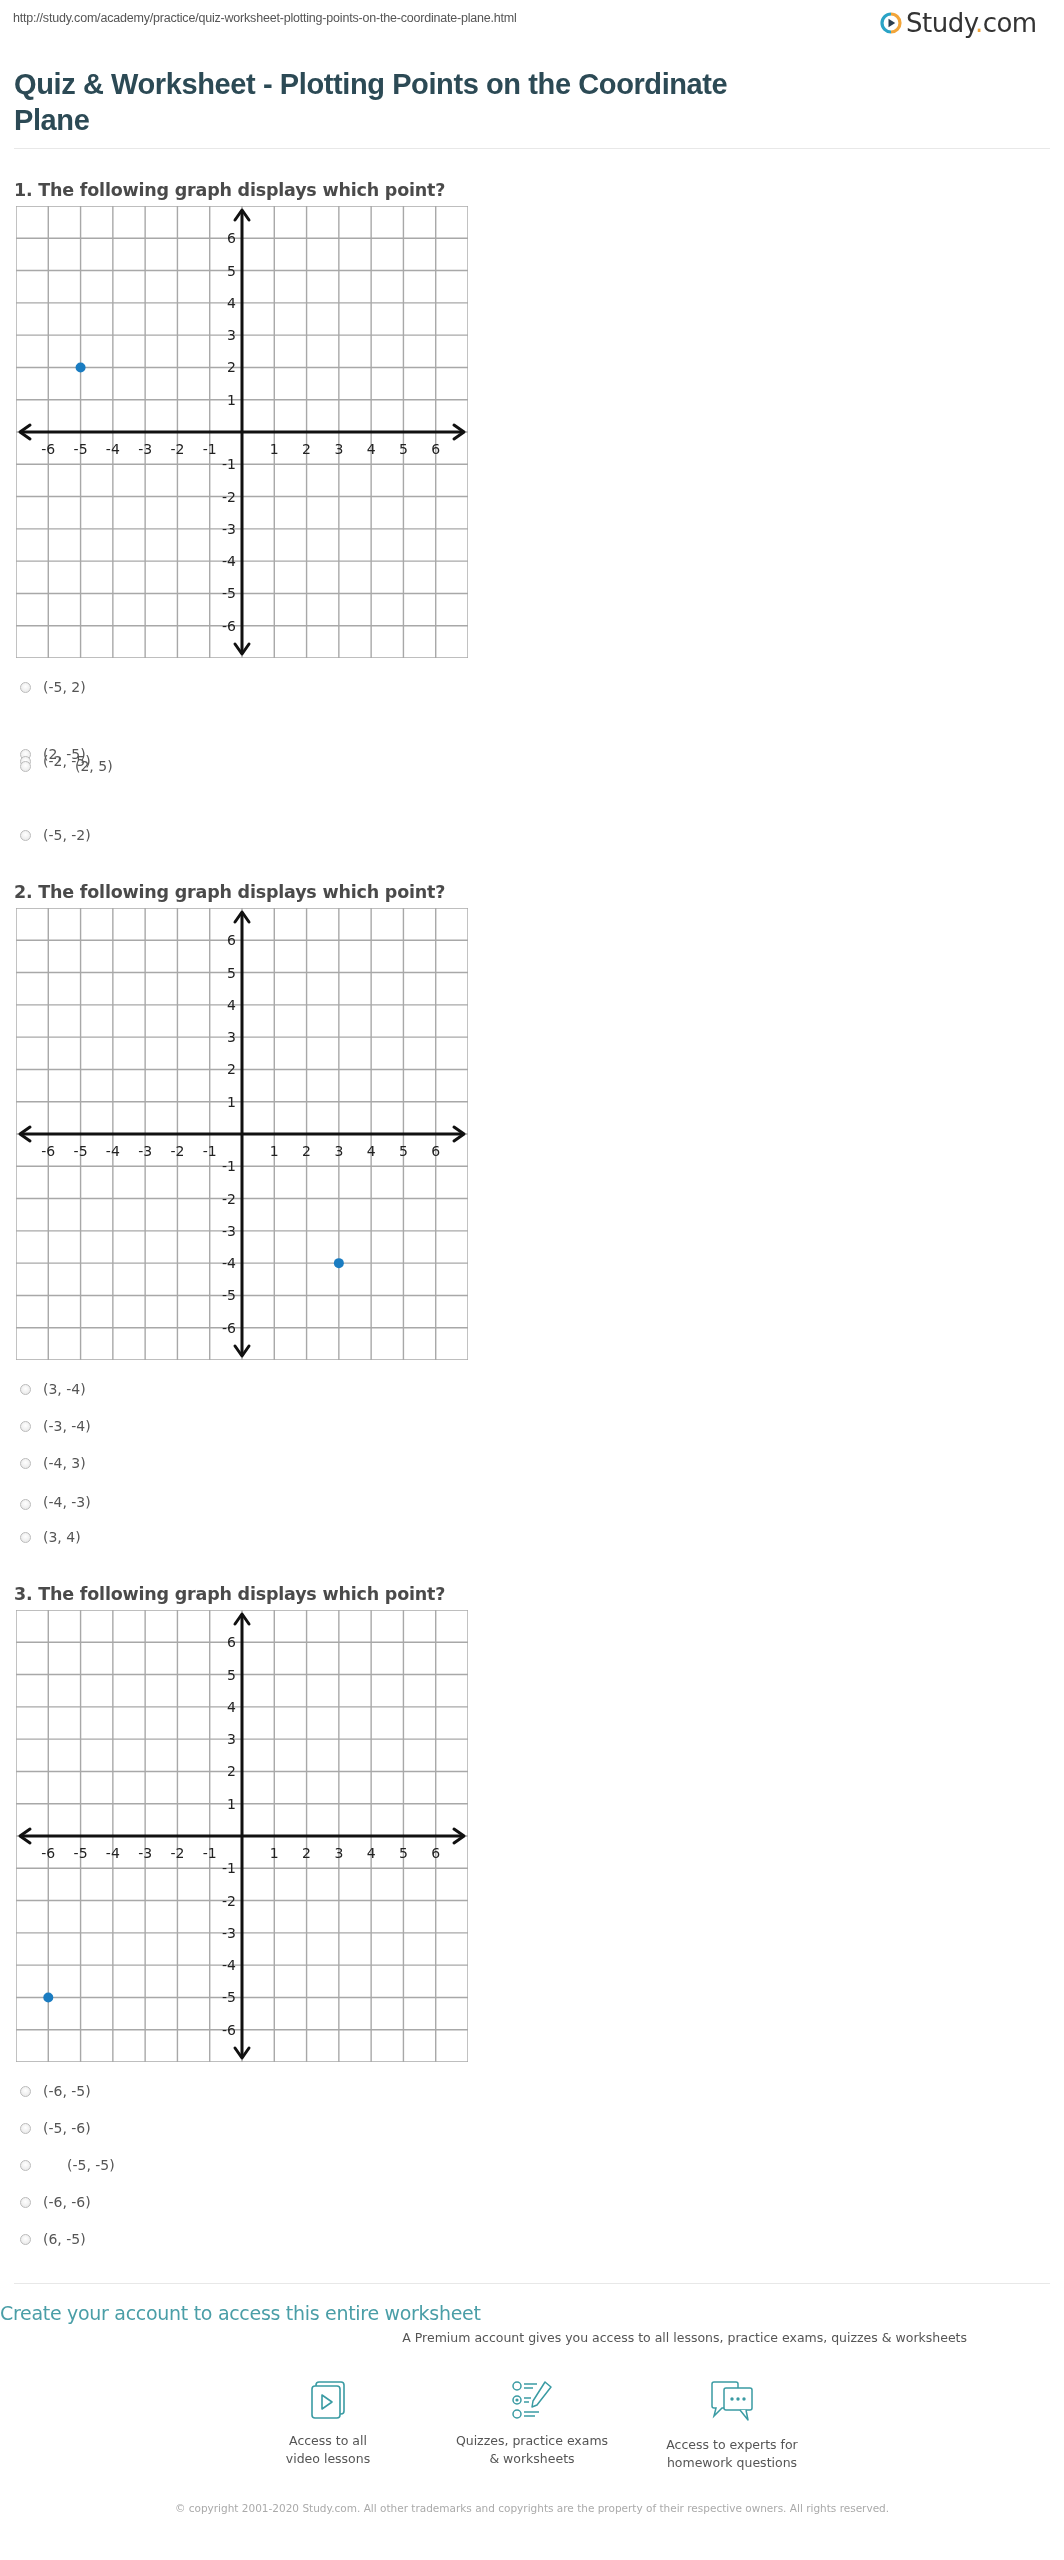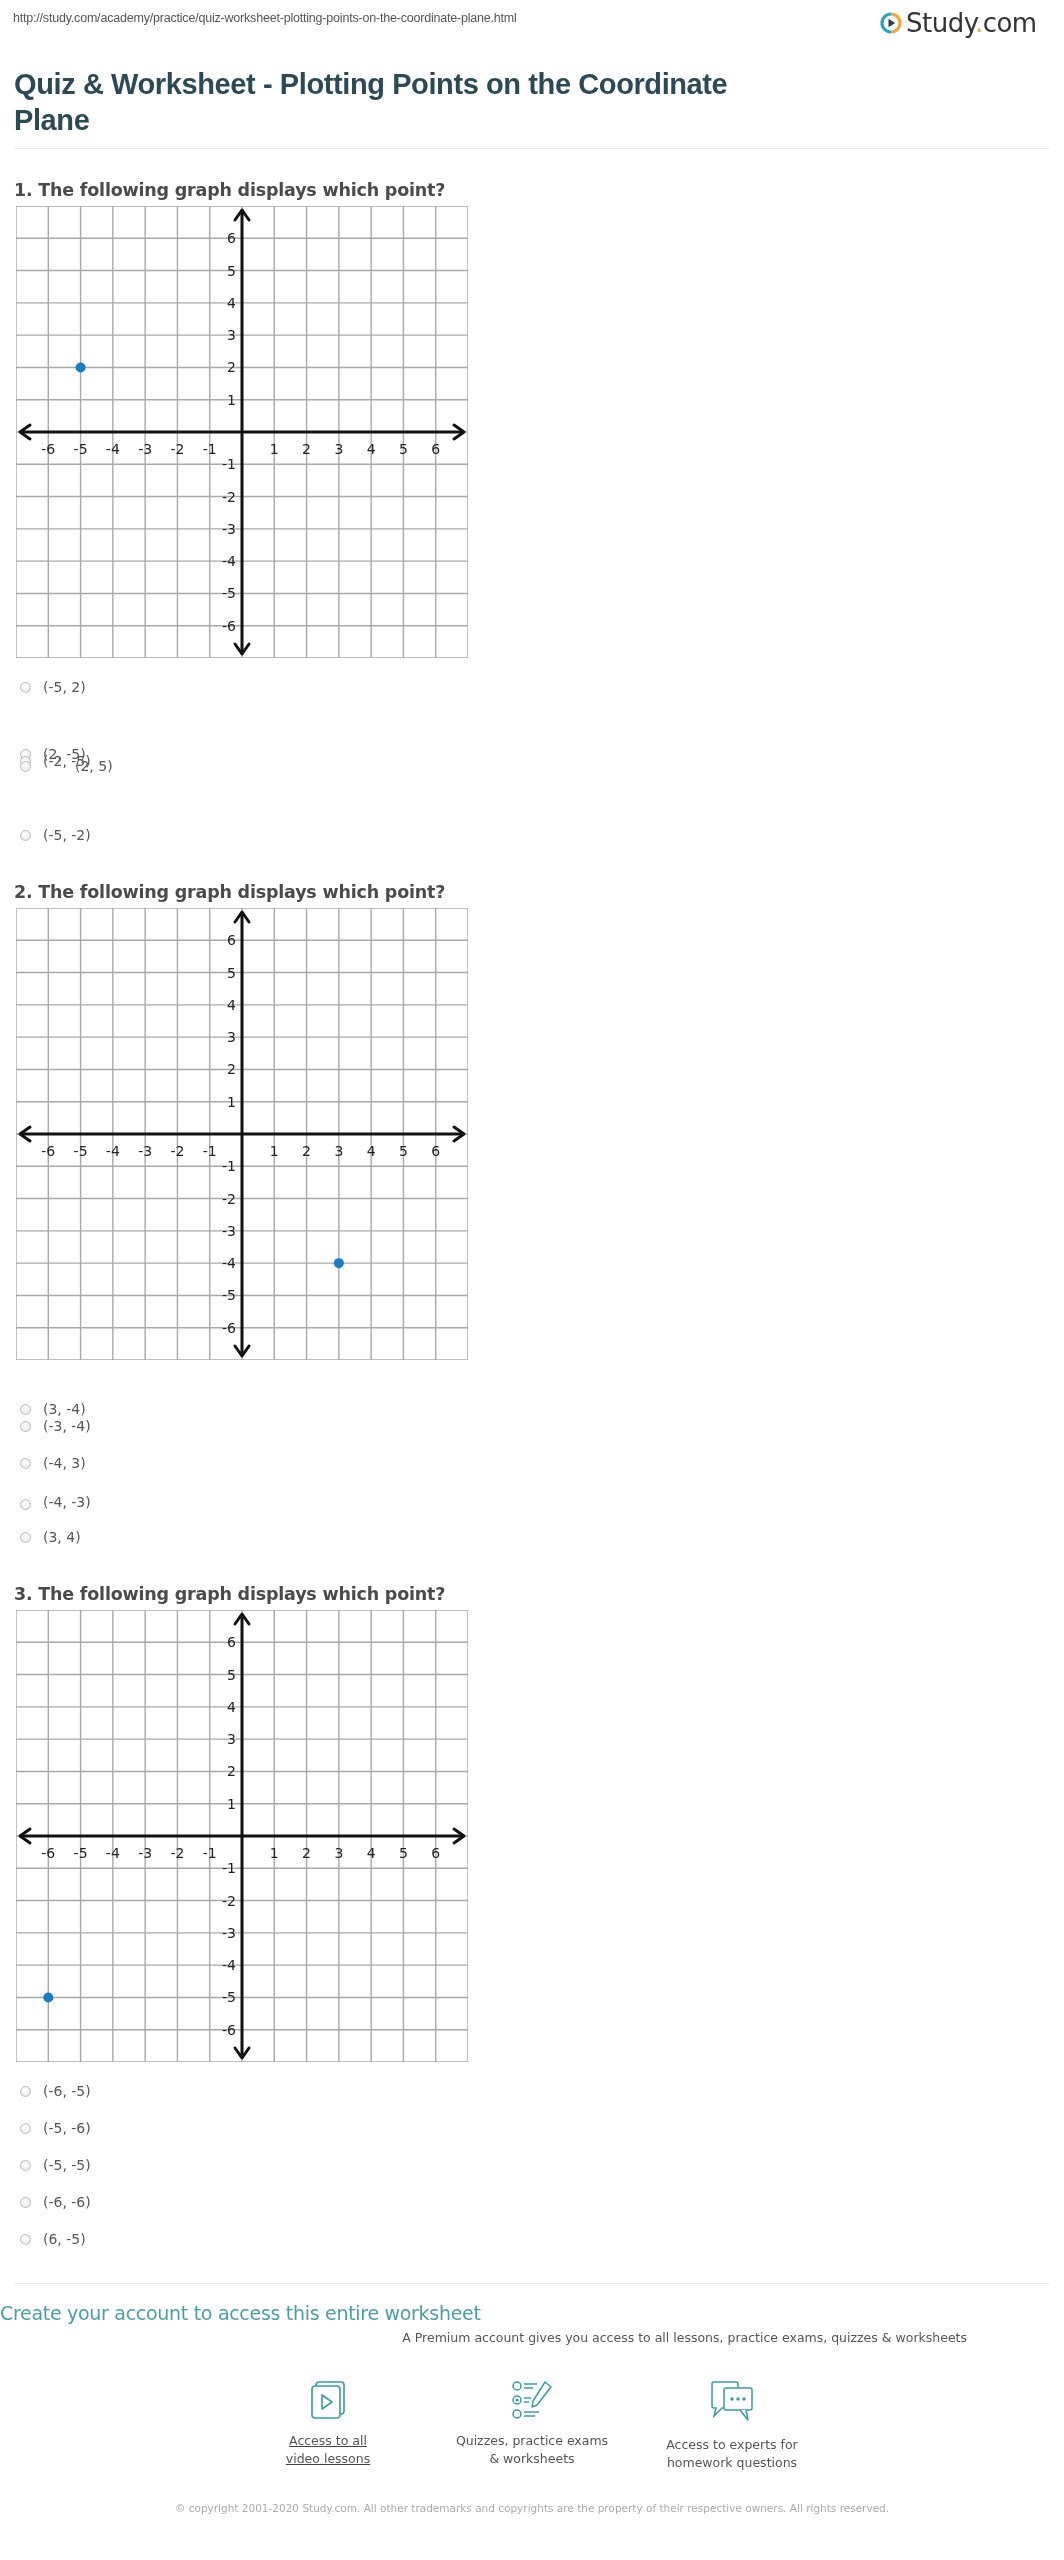--- a/index.html
+++ b/index.html
@@ -195,21 +195,21 @@
       <text x="220" y="263.2857142857143" text-anchor="end">-1</text>
       <text x="220" y="198.71428571428572" text-anchor="end">1</text>
       <text x="220" y="166.42857142857144" text-anchor="end">2</text>
       <text x="220" y="134.14285714285714" text-anchor="end">3</text>
       <text x="220" y="101.85714285714286" text-anchor="end">4</text>
       <text x="220" y="69.57142857142858" text-anchor="end">5</text>
       <text x="220" y="37.28571428571428" text-anchor="end">6</text>
     </g>
     <circle cx="322.8571428571429" cy="355.1428571428571" r="5" fill="#1a7cc1"></circle>
   </svg>
-<div class="abs opt" style="top:1379px;margin-top:20px;">
+<div class="abs opt" style="top:1379px;">
     <span class="radio"></span>
     <span class="opt-label">(3, -4)</span>
   </div>
 <div class="abs opt" style="top:1416px;justify-content:center;">
     <span class="radio"></span>
     <span class="opt-label">(-3, -4)</span>
   </div>
 <div class="abs opt" style="top:1453px;">
     <span class="radio"></span>
     <span class="opt-label">(-4, 3)</span>
@@ -294,38 +294,38 @@
     <circle cx="32.28571428571428" cy="387.42857142857144" r="5" fill="#1a7cc1"></circle>
   </svg>
 <div class="abs opt" style="top:2081px;">
     <span class="radio"></span>
     <span class="opt-label">(-6, -5)</span>
   </div>
 <div class="abs opt" style="top:2118px;">
     <span class="radio"></span>
     <span class="opt-label">(-5, -6)</span>
   </div>
-<div class="abs opt" style="top:2155px;">
+<div class="abs opt" style="top:2155px;gap:24px;">
     <span class="radio"></span>
     <span class="opt-label">(-5, -5)</span>
   </div>
 <div class="abs opt" style="top:2192px;">
     <span class="radio"></span>
     <span class="opt-label">(-6, -6)</span>
   </div>
 <div class="abs opt" style="top:2229px;">
     <span class="radio"></span>
     <span class="opt-label">(6, -5)</span>
   </div>
 
 <div class="abs rule" style="top:2283px; width:1036px;"></div>
 <div class="abs cta-title">Create your account to access this entire worksheet</div>
 <div class="abs cta-sub">A Premium account gives you access to all lessons, practice exams, quizzes &amp; worksheets</div>
 
-<div class="abs feature" style="left:228px; top:2380px;text-decoration:underline;">
+<div class="abs feature" style="left:228px; top:2380px;">
   <svg class="feature-icon" width="36" height="40" viewBox="0 0 36 40">
     <rect x="6" y="2" width="28" height="32" rx="3" fill="none" stroke="#3a9ba3" stroke-width="1.6"></rect>
     <rect x="2" y="6" width="28" height="32" rx="3" fill="#fff" stroke="#3a9ba3" stroke-width="1.6"></rect>
     <polygon points="12,15 12,29 22,22" fill="none" stroke="#3a9ba3" stroke-width="1.6" stroke-linejoin="round"></polygon>
   </svg>
   <div class="feature-label"><span>Access to all</span><br><span>video lessons</span></div>
 </div>
 
 <div class="abs feature" style="left:432px; top:2380px;">
   <svg class="feature-icon" width="42" height="40" viewBox="0 0 42 40">

